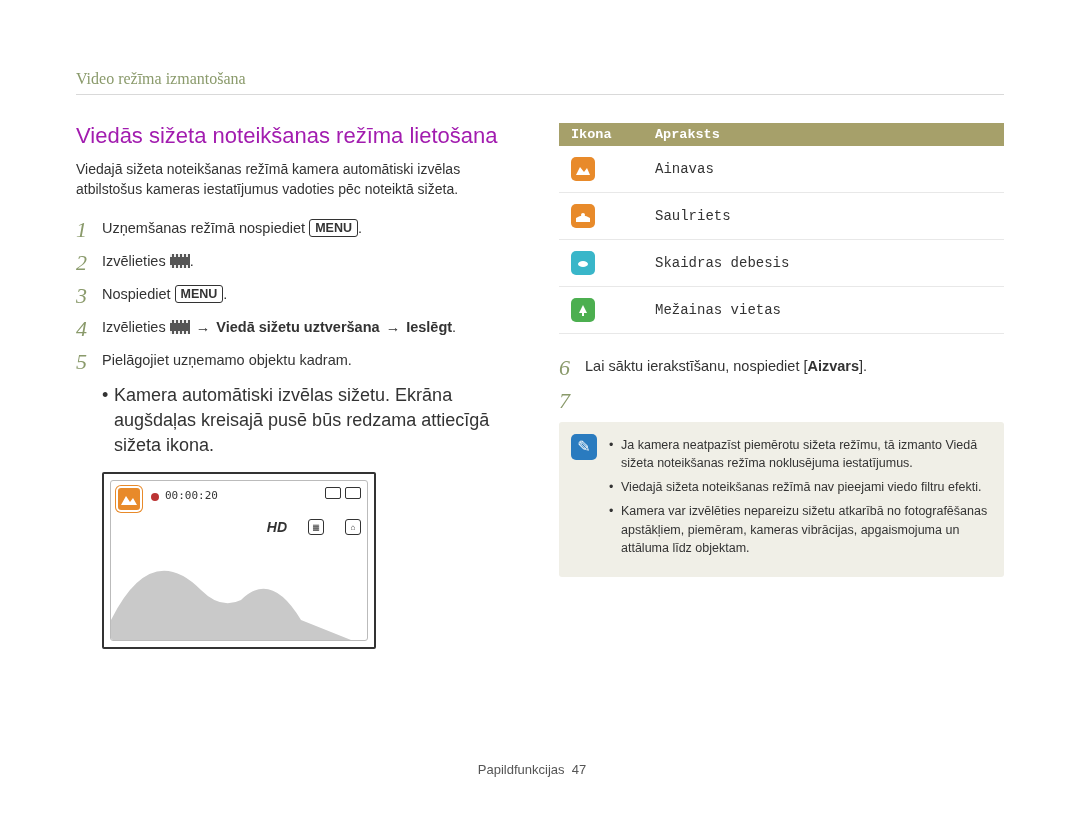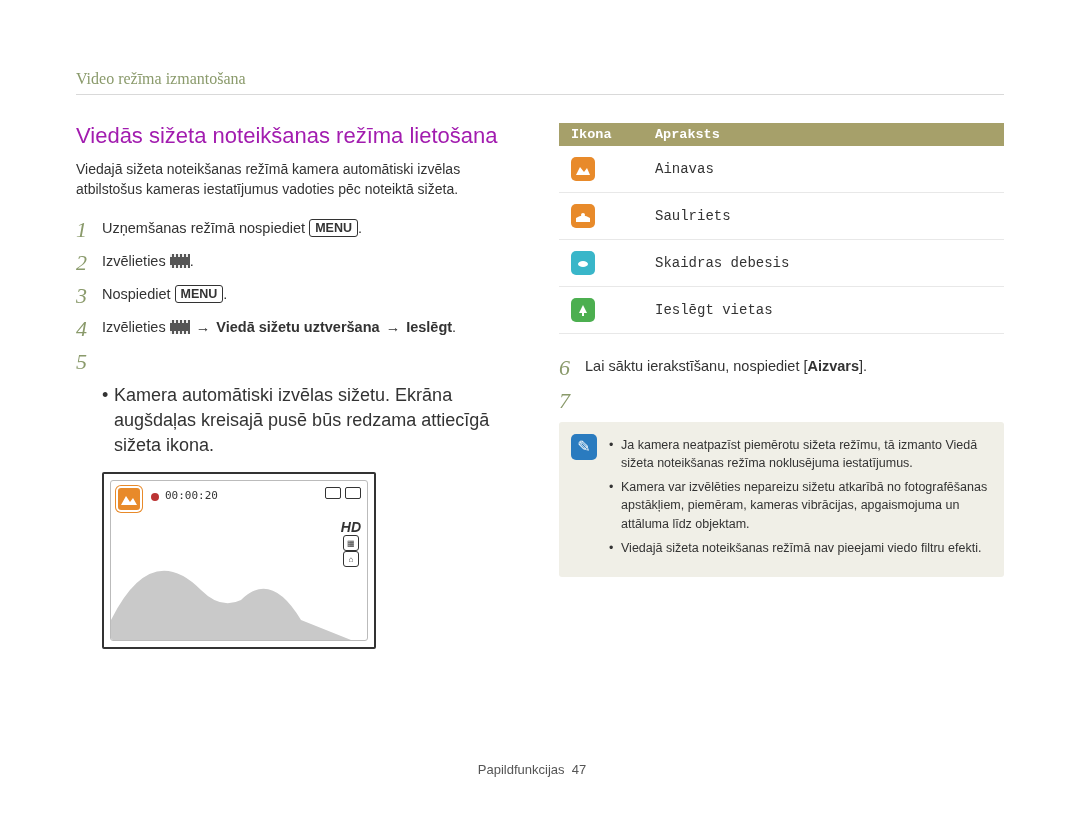--- a/index.html
+++ b/index.html
@@ -160,22 +160,22 @@
     width: 16px; height: 12px;
     border: 1.5px solid #333;
     border-radius: 2px;
     display: inline-block;
   }
   .right-stack {
     position: absolute;
     right: 6px;
     top: 38px;
     display: flex;
-    flex-direction: column;
-    gap: 0;
+    flex-direction: row;
+    gap: 21px;
     align-items: center;
   }
   .hd { font-weight: bold; font-style: italic; font-size: 14px; }
   .smallbox {
     width: 16px; height: 16px;
     border: 1.5px solid #333;
     border-radius: 3px;
     display: flex; align-items: center; justify-content: center;
     font-size: 8px;
   }
@@ -287,20 +287,21 @@
         </span>
       </li>
       <li>
         <span class="step-num">4</span>
         <span class="step-body">
           <span>Izvēlieties </span><span class="film-icon"></span><span class="arrow"> → </span><span class="b">Viedā sižetu uztveršana</span><span class="arrow"> → </span><span class="b">Ieslēgt</span><span>.</span>
         </span>
       </li>
       <li>
         <span class="step-num">5</span>
+        <span class="step-body">Pielāgojiet uzņemamo objektu kadram.</span>
       </li>
     </ol>
     <ul class="sub-bullets">
       <li>Kamera automātiski izvēlas sižetu. Ekrāna augšdaļas kreisajā pusē būs redzama attiecīgā sižeta ikona.</li>
     </ul>
 
     <div class="screen">
       <div class="screen-inner">
         <div class="scene-badge">
           <svg width="16" height="12" viewBox="0 0 16 12">
@@ -368,43 +369,43 @@
           </tr>
           <tr>
             <td>
               <div class="sq sq-green">
                 <svg width="14" height="12" viewBox="0 0 14 12">
                   <path d="M7 1 L11 9 L3 9 Z" fill="#fff"></path>
                   <rect x="6" y="9" width="2" height="3" fill="#fff"></rect>
                 </svg>
               </div>
             </td>
-            <td>Ieslēgt vietas</td>
+            <td>Mežainas vietas</td>
           </tr>
         </tbody>
     </table>
 
     <ol class="steps">
       <li>
         <span class="step-num">6</span>
         <span class="step-body">
           <span>Lai sāktu ierakstīšanu, nospiediet [</span><span class="b">Aizvars</span><span>].</span>
         </span>
       </li>
       <li>
         <span class="step-num">7</span>
       </li>
     </ol>
 
     <div class="note-box">
       <div class="note-icon">✎</div>
       <ul id="notes-ul">
           <li>Ja kamera neatpazīst piemērotu sižeta režīmu, tā izmanto Viedā sižeta noteikšanas režīma noklusējuma iestatījumus.</li>
+          <li>Viedajā sižeta noteikšanas režīmā nav pieejami viedo filtru efekti.</li>
           <li>Kamera var izvēlēties nepareizu sižetu atkarībā no fotografēšanas apstākļiem, piemēram, kameras vibrācijas, apgaismojuma un attāluma līdz objektam.</li>
-          <li>Viedajā sižeta noteikšanas režīmā nav pieejami viedo filtru efekti.</li>
         </ul>
     </div>
   </div>
 </div>
 
 <div class="footer">
   <span>Papildfunkcijas</span>&nbsp;&nbsp;<span>47</span>
 </div>
 
 </body></html>

